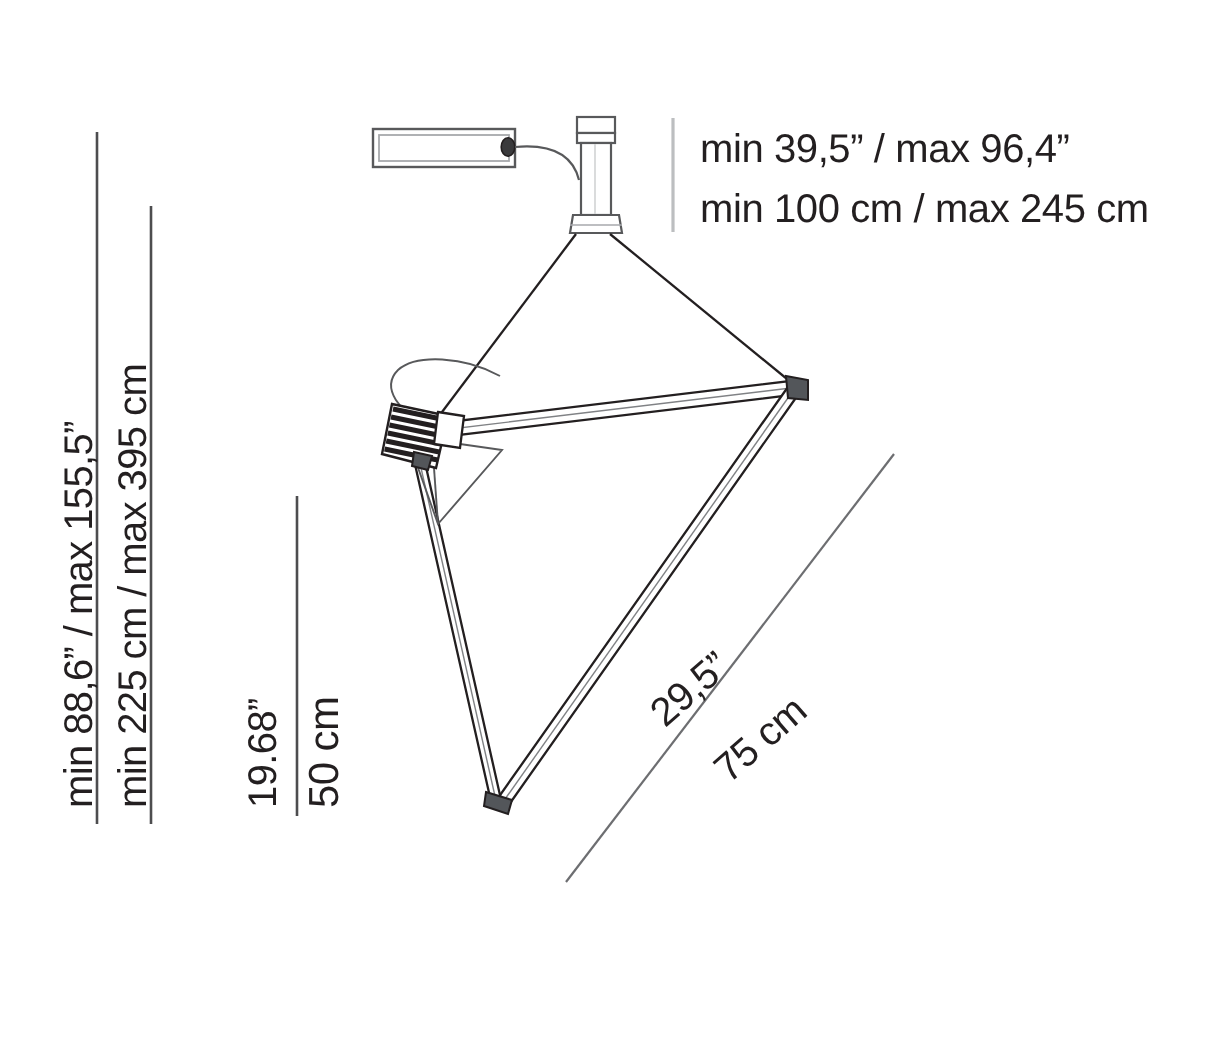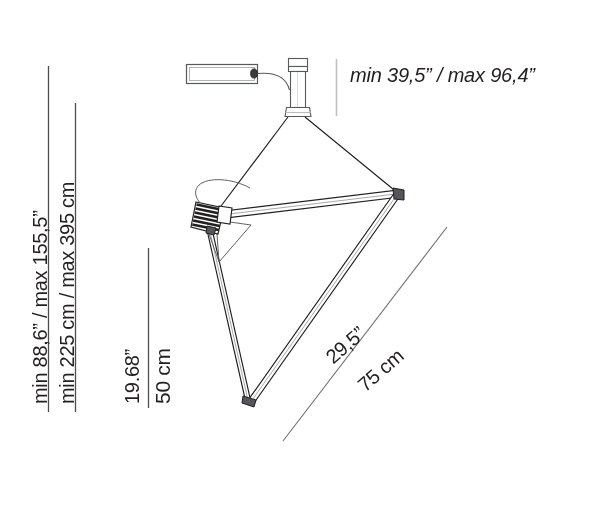--- a/index.html
+++ b/index.html
@@ -67,21 +67,20 @@
     left: 152px;
     top: 404px;
     font-size: 21px;
   }
 
   
   #label-block-suspension {
     position: absolute;
     left: 350px;
     top: 60px;
-    font-style: italic;
   }
   #label-block-suspension .line {
     display: block;
     color: #231f20;
     font-family: "Liberation Sans", sans-serif;
     font-size: 20px;
     line-height: 30px;
     white-space: nowrap;
     letter-spacing: -0.2px;
   }
@@ -197,19 +196,20 @@
   <div class="dim-text vert" id="label-inch-drop">min 88,6” / max 155,5”</div>
 
   <div class="dim-text vert" id="label-cm-drop">min 225 cm / max 395 cm</div>
 
   <div class="dim-text vert" id="label-inch-height">19.68”</div>
 
   <div class="dim-text vert" id="label-cm-height">50 cm</div>
 
   <div id="label-block-suspension">
     <span class="line">min 39,5” / max 96,4”</span>
+    <span class="line">min 100 cm / max 245 cm</span>
   </div>
 
   <div class="dim-text diag" id="label-inch-diagonal">29,5”</div>
 
   <div class="dim-text diag" id="label-cm-diagonal">75 cm</div>
 
 </div>
 
 </body></html>

